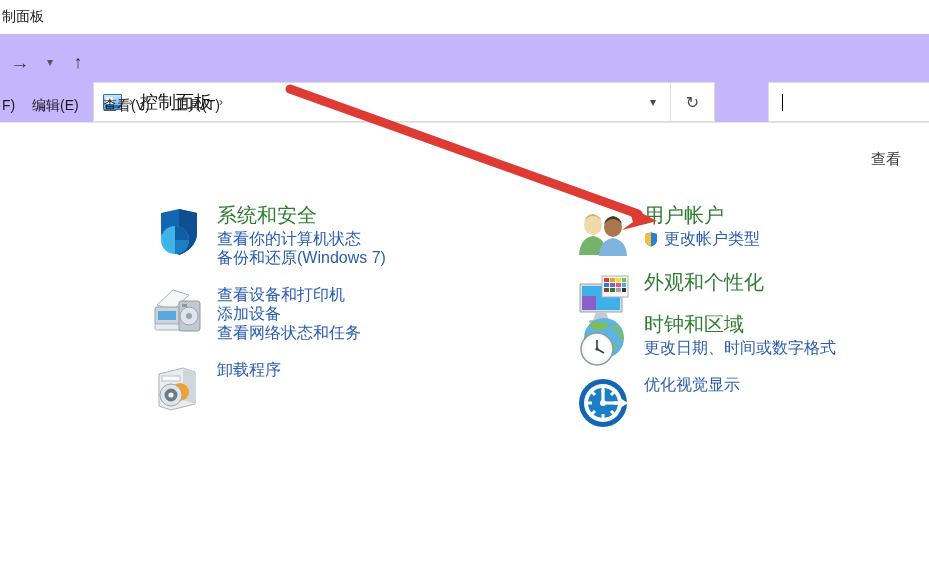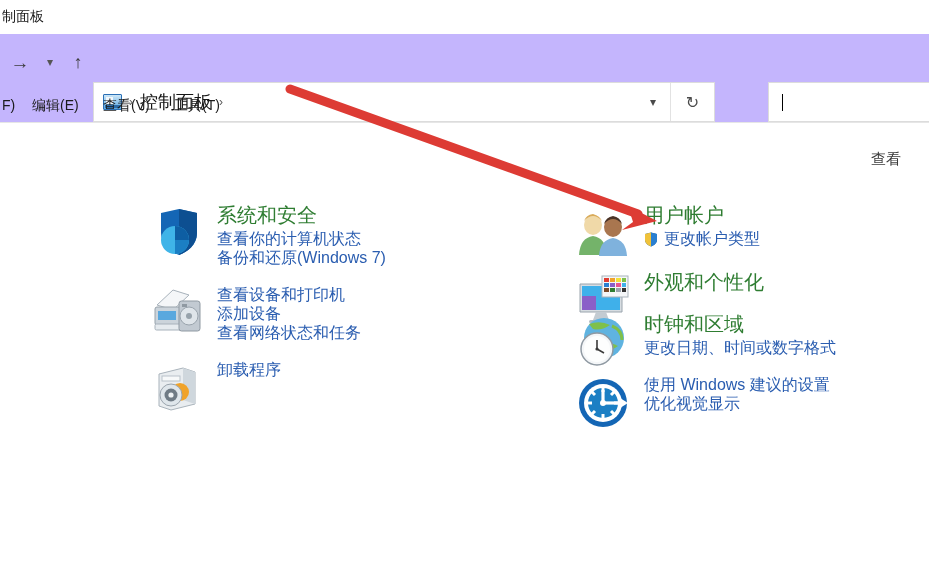--- a/index.html
+++ b/index.html
@@ -343,21 +343,20 @@
               <line x1="35" y1="34" x2="40" y2="39"></line>
               <line x1="40" y1="13" x2="35" y2="18"></line>
               <line x1="19" y1="34" x2="14" y2="39"></line>
             </g>
             <line x1="27" y1="26" x2="27" y2="13" stroke="#ffffff" stroke-width="3.2"></line>
             <line x1="27" y1="26" x2="46" y2="26" stroke="#ffffff" stroke-width="3.2"></line>
             <path d="M44 21 L52 26 L44 31 Z" fill="#ffffff"></path>
             <circle cx="27" cy="26" r="3" fill="#ffffff"></circle>
           </svg>
         </div>
-        <div class="cat-link">使用 Windows 建议的设置</div>
         <div class="cat-link">优化视觉显示</div>
       </div>
 
     </div>
 
   </div>
 
   <svg class="annotation" viewBox="0 0 929 574">
     <g>
       <line x1="290" y1="89" x2="638" y2="214" stroke="#dd3b34" stroke-width="9" stroke-linecap="round"></line>

